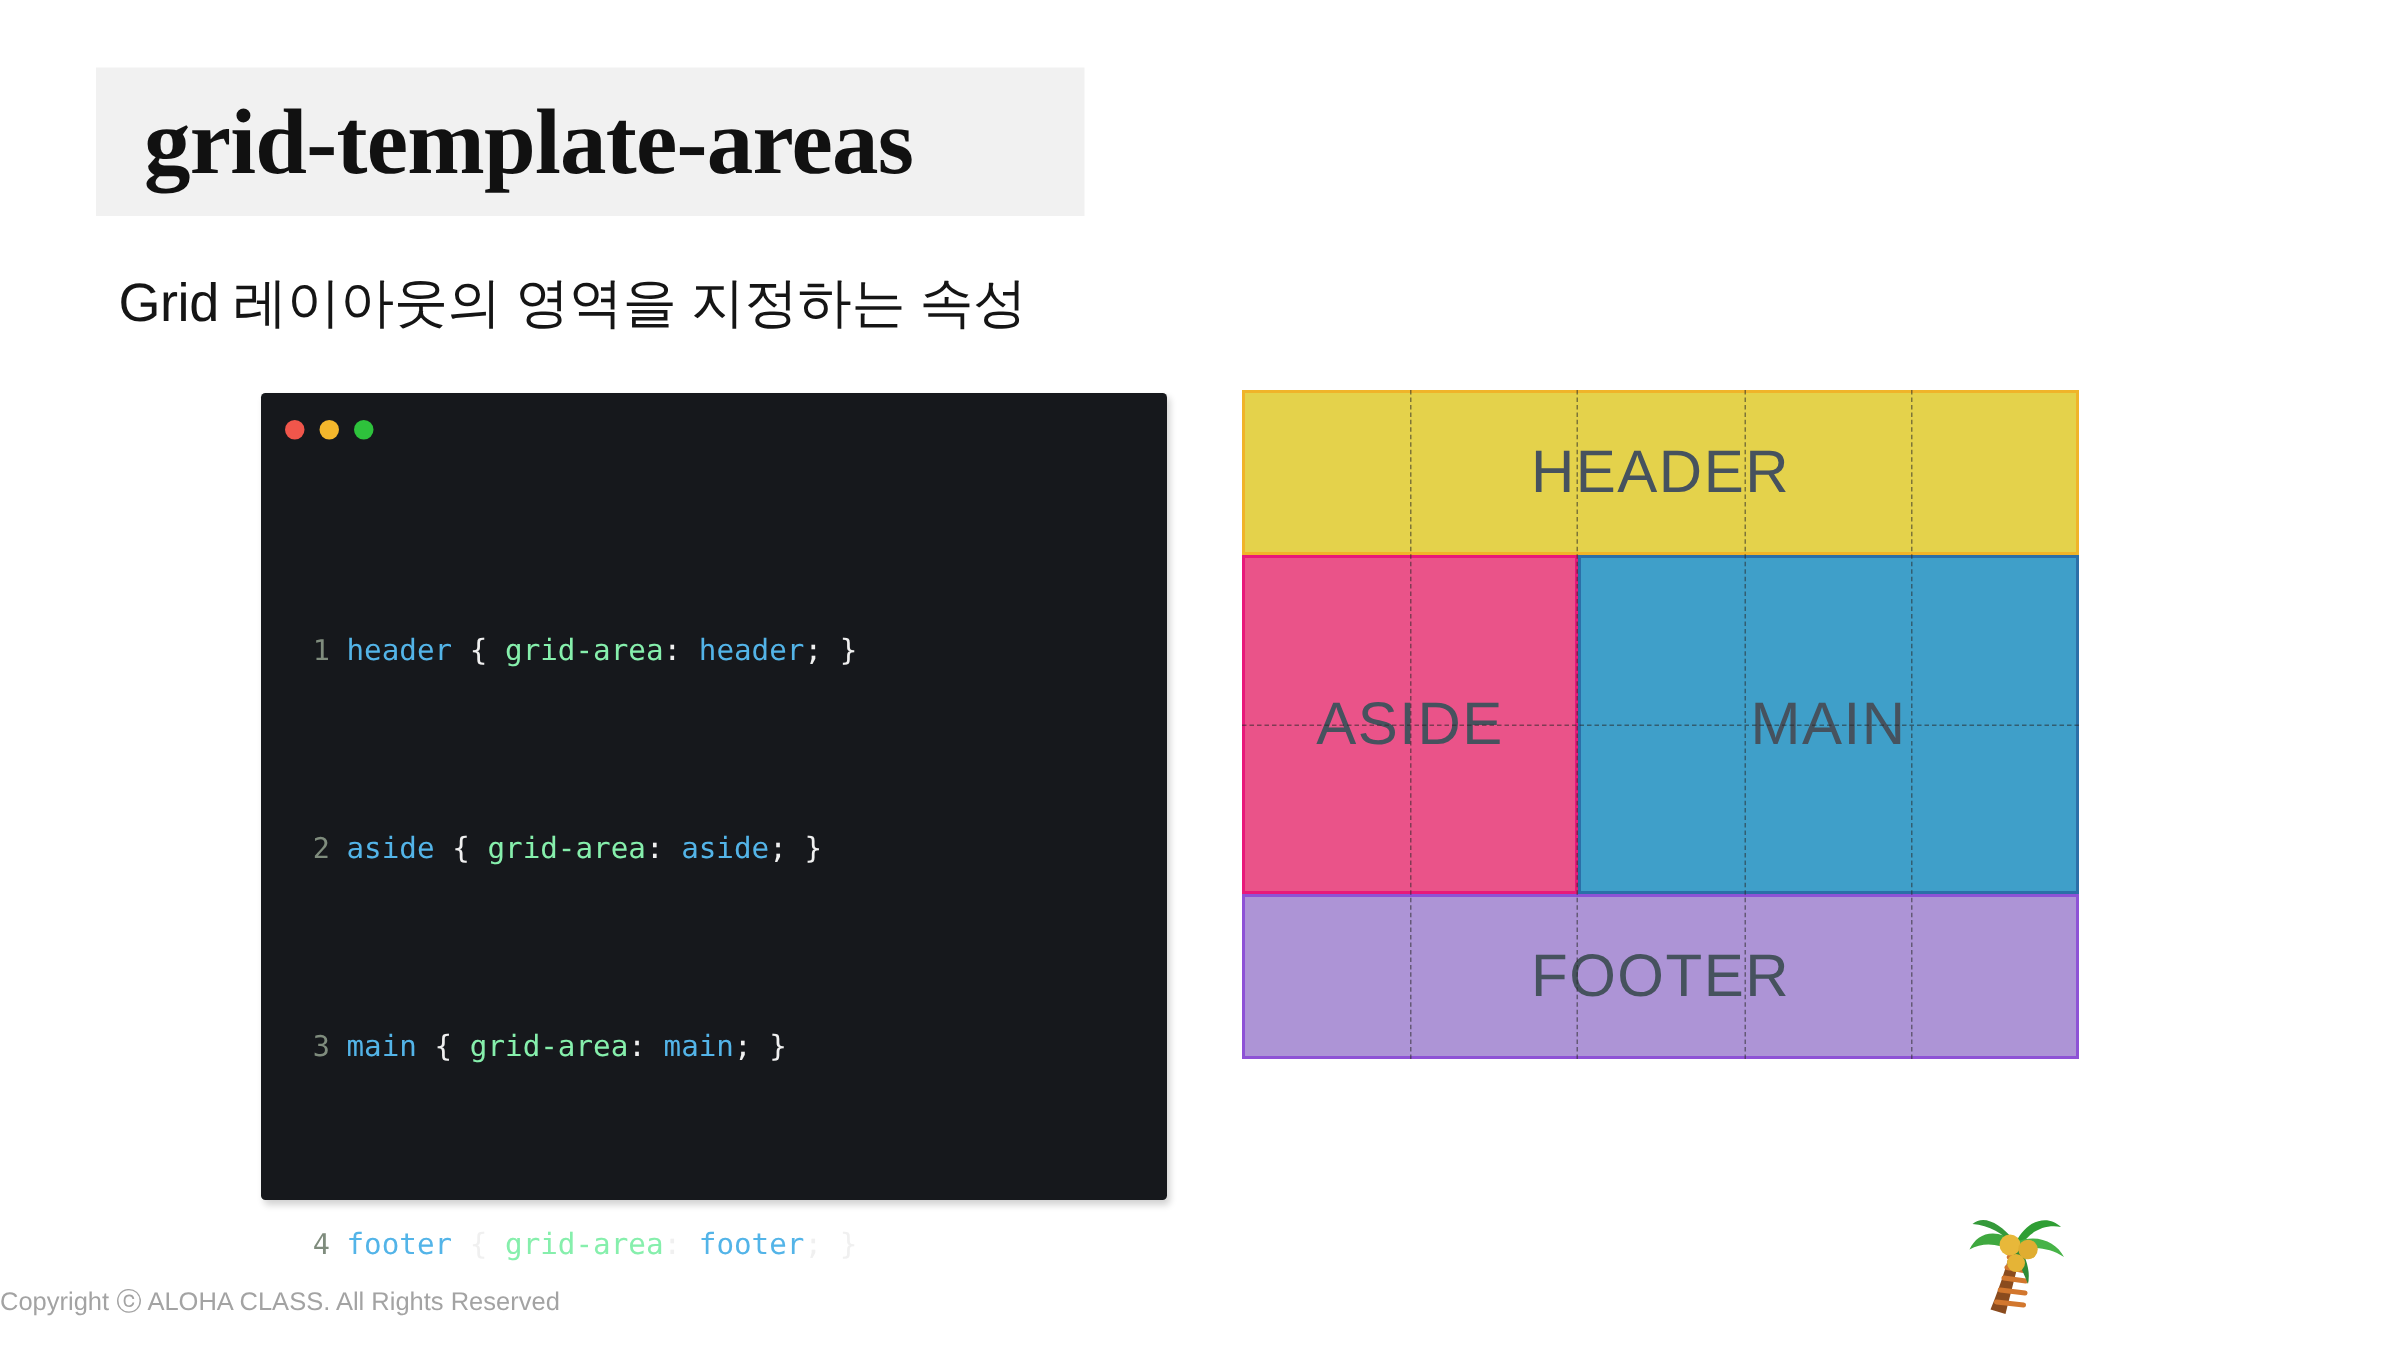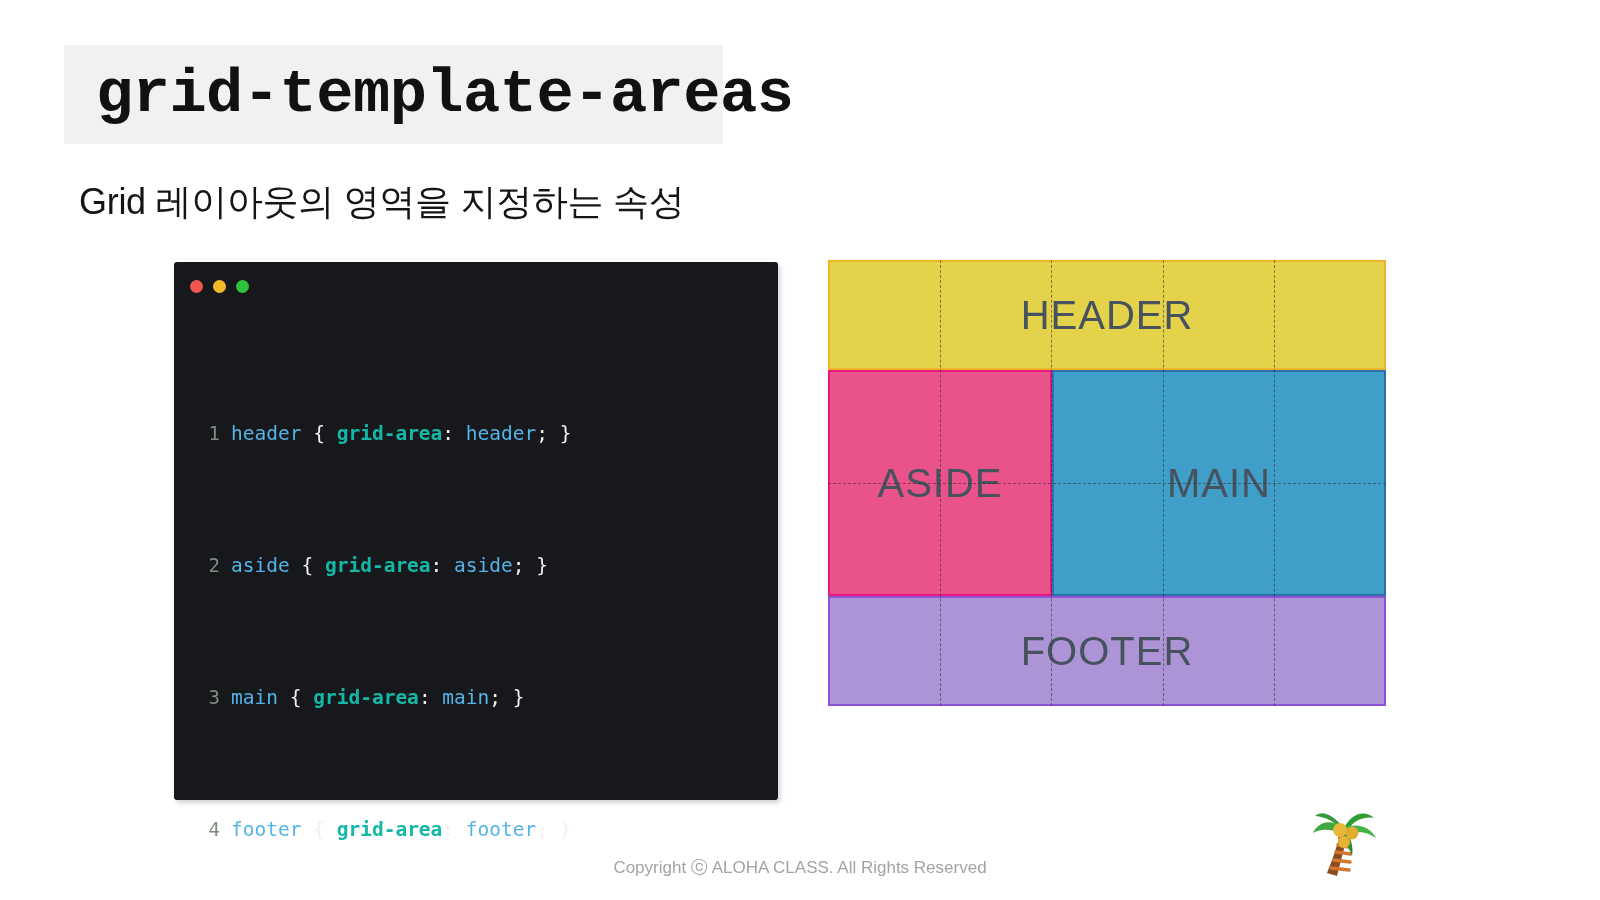--- a/index.html
+++ b/index.html
@@ -24,21 +24,21 @@
     height: 99px;
     background: #f1f1f1;
   }
   #slide-title {
     position: absolute;
     left: 96px;
     top: 48px;
     width: 620px;
     height: 94px;
     line-height: 94px;
-    font-family: Liberation Mono, monospace;
+    font-family: Liberation Serif, serif;
     font-weight: bold;
     font-size: 62px;
     letter-spacing: -0.5px;
     color: #111111;
     white-space: nowrap;
   }
 
   
   #slide-subtitle {
     position: absolute;
@@ -97,21 +97,21 @@
     min-width: 46px;
     text-align: right;
     padding-right: 11px;
     color: #7f8c7d;
     font-size: 19px;
     user-select: none;
   }
   .code-text { color: #e6e6e6; }
 
   .t-sel   { color: #53b4e8; }   
-  .t-prop  { color: #14b8a6; font-weight: bold; }   
+  .t-prop  { color: #86efac; }   
   .t-val   { color: #53b4e8; }   
   .t-punct { color: #f0f0f0; }   
 
   
   #grid-diagram {
     position: absolute;
     left: 828px;
     top: 260px;
     width: 558px;
     height: 446px;
@@ -170,21 +170,21 @@
     width: 558px;
     border-top: 1.5px dashed rgba(40,40,40,0.55);
   }
 
   
   #copyright {
     position: absolute;
     left: 0;
     right: 0;
     top: 856px;
-    text-align: center;
+    text-align: left;
     font-size: 17px;
     color: #a3a3a3;
   }
   #palm-tree {
     position: absolute;
     left: 1308px;
     top: 800px;
     font-size: 64px;
     line-height: 1;
   }

